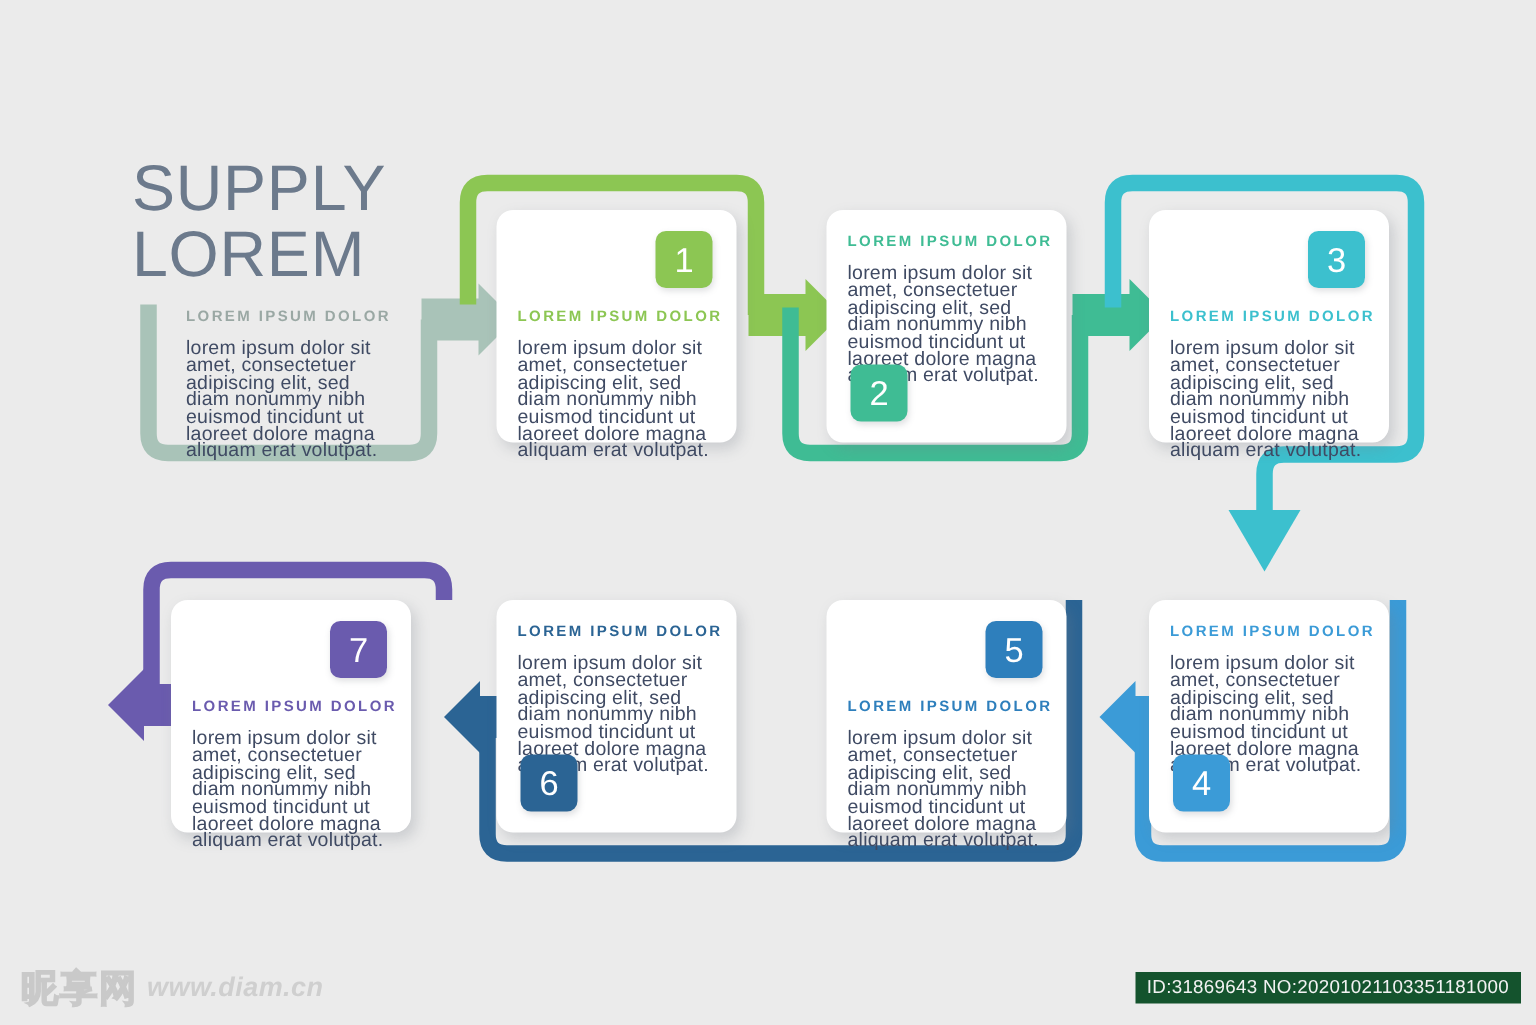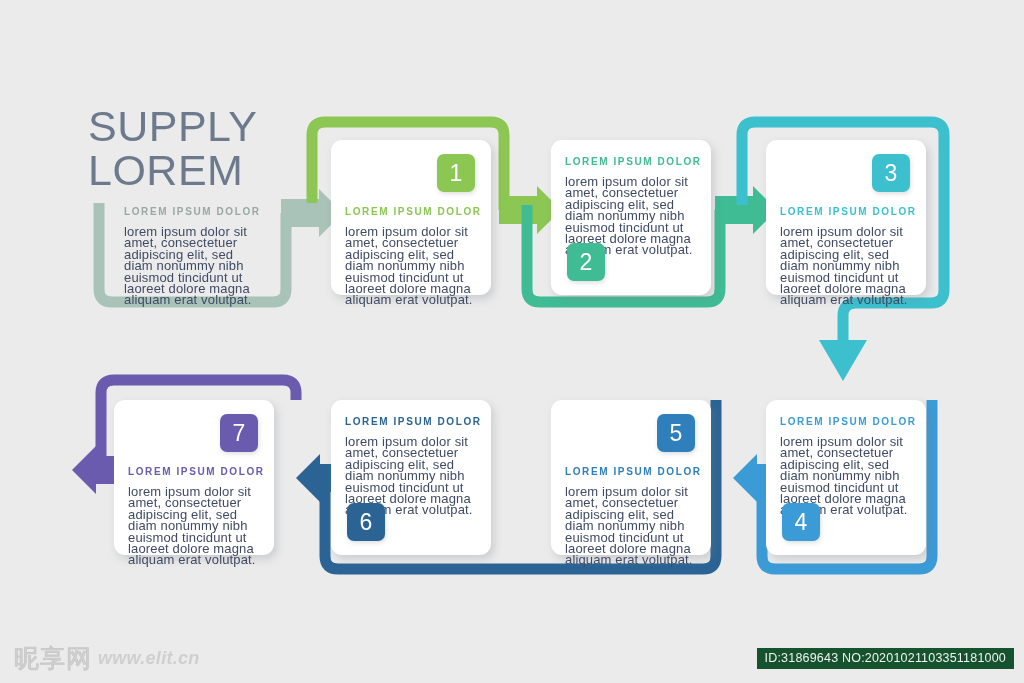--- a/index.html
+++ b/index.html
@@ -64,21 +64,21 @@
     box-shadow:1px 2px 4px rgba(110,115,125,0.22);
   }
 
   
   .wm-logo{
     position:absolute;left:14px;top:642px;z-index:6;
     display:flex;align-items:center;gap:6px;
   }
   .wm-cn{
     font-size:25px;color:#d2d2d2;
-    font-weight:400;letter-spacing:1px;
+    font-weight:700;letter-spacing:1px;
     -webkit-text-stroke:1px #c9c9c9;
   }
   .wm-url{
     font-size:18px;color:#cfcfcf;font-style:italic;font-weight:700;
     letter-spacing:0.3px;
   }
   .wm-id{
     position:absolute;right:10px;top:648px;z-index:6;
     background:#14532d;color:#f2f2f2;
     font-size:12.5px;
@@ -174,17 +174,17 @@
   </div>
 
   <div class="card" style="left:114px;top:400px;width:160px;height:155px;">
     <div class="badge" style="right:16px;top:14px;background:#6a5bae;">7</div>
     <div class="c-head" style="left:14px;top:66px;color:#6a5bae;">LOREM IPSUM DOLOR</div>
     <div class="c-body" style="left:14px;top:86px;">lorem ipsum dolor sit amet, consectetuer adipiscing elit, sed diam nonummy nibh euismod tincidunt ut laoreet dolore magna aliquam erat volutpat.</div>
   </div>
 
   <div class="wm-logo">
     <span class="wm-cn">昵享网</span>
-    <span class="wm-url">www.elit.cn</span>
+    <span class="wm-url">www.diam.cn</span>
   </div>
   <div class="wm-id">ID:31869643 NO:20201021103351181000</div>
 
 </div>
 
 </body></html>

